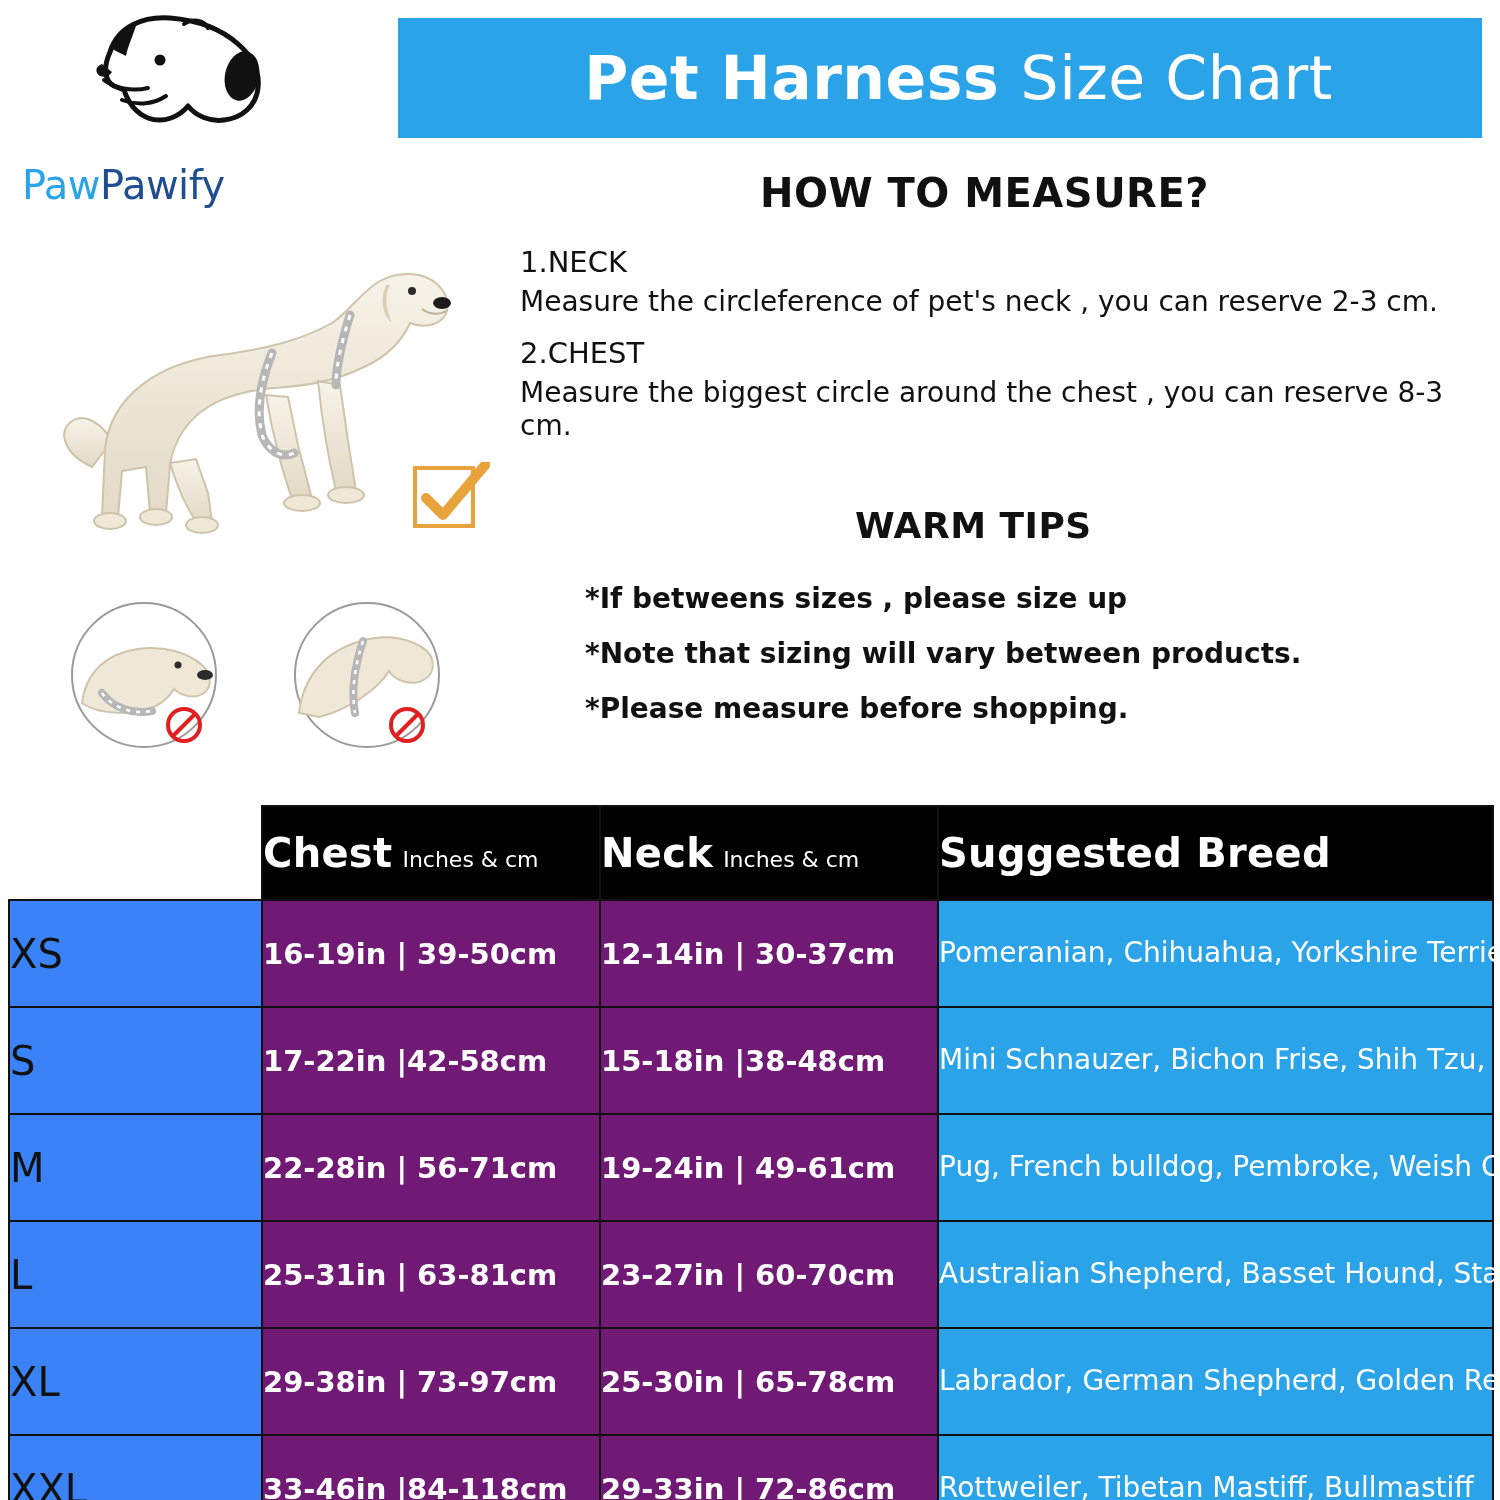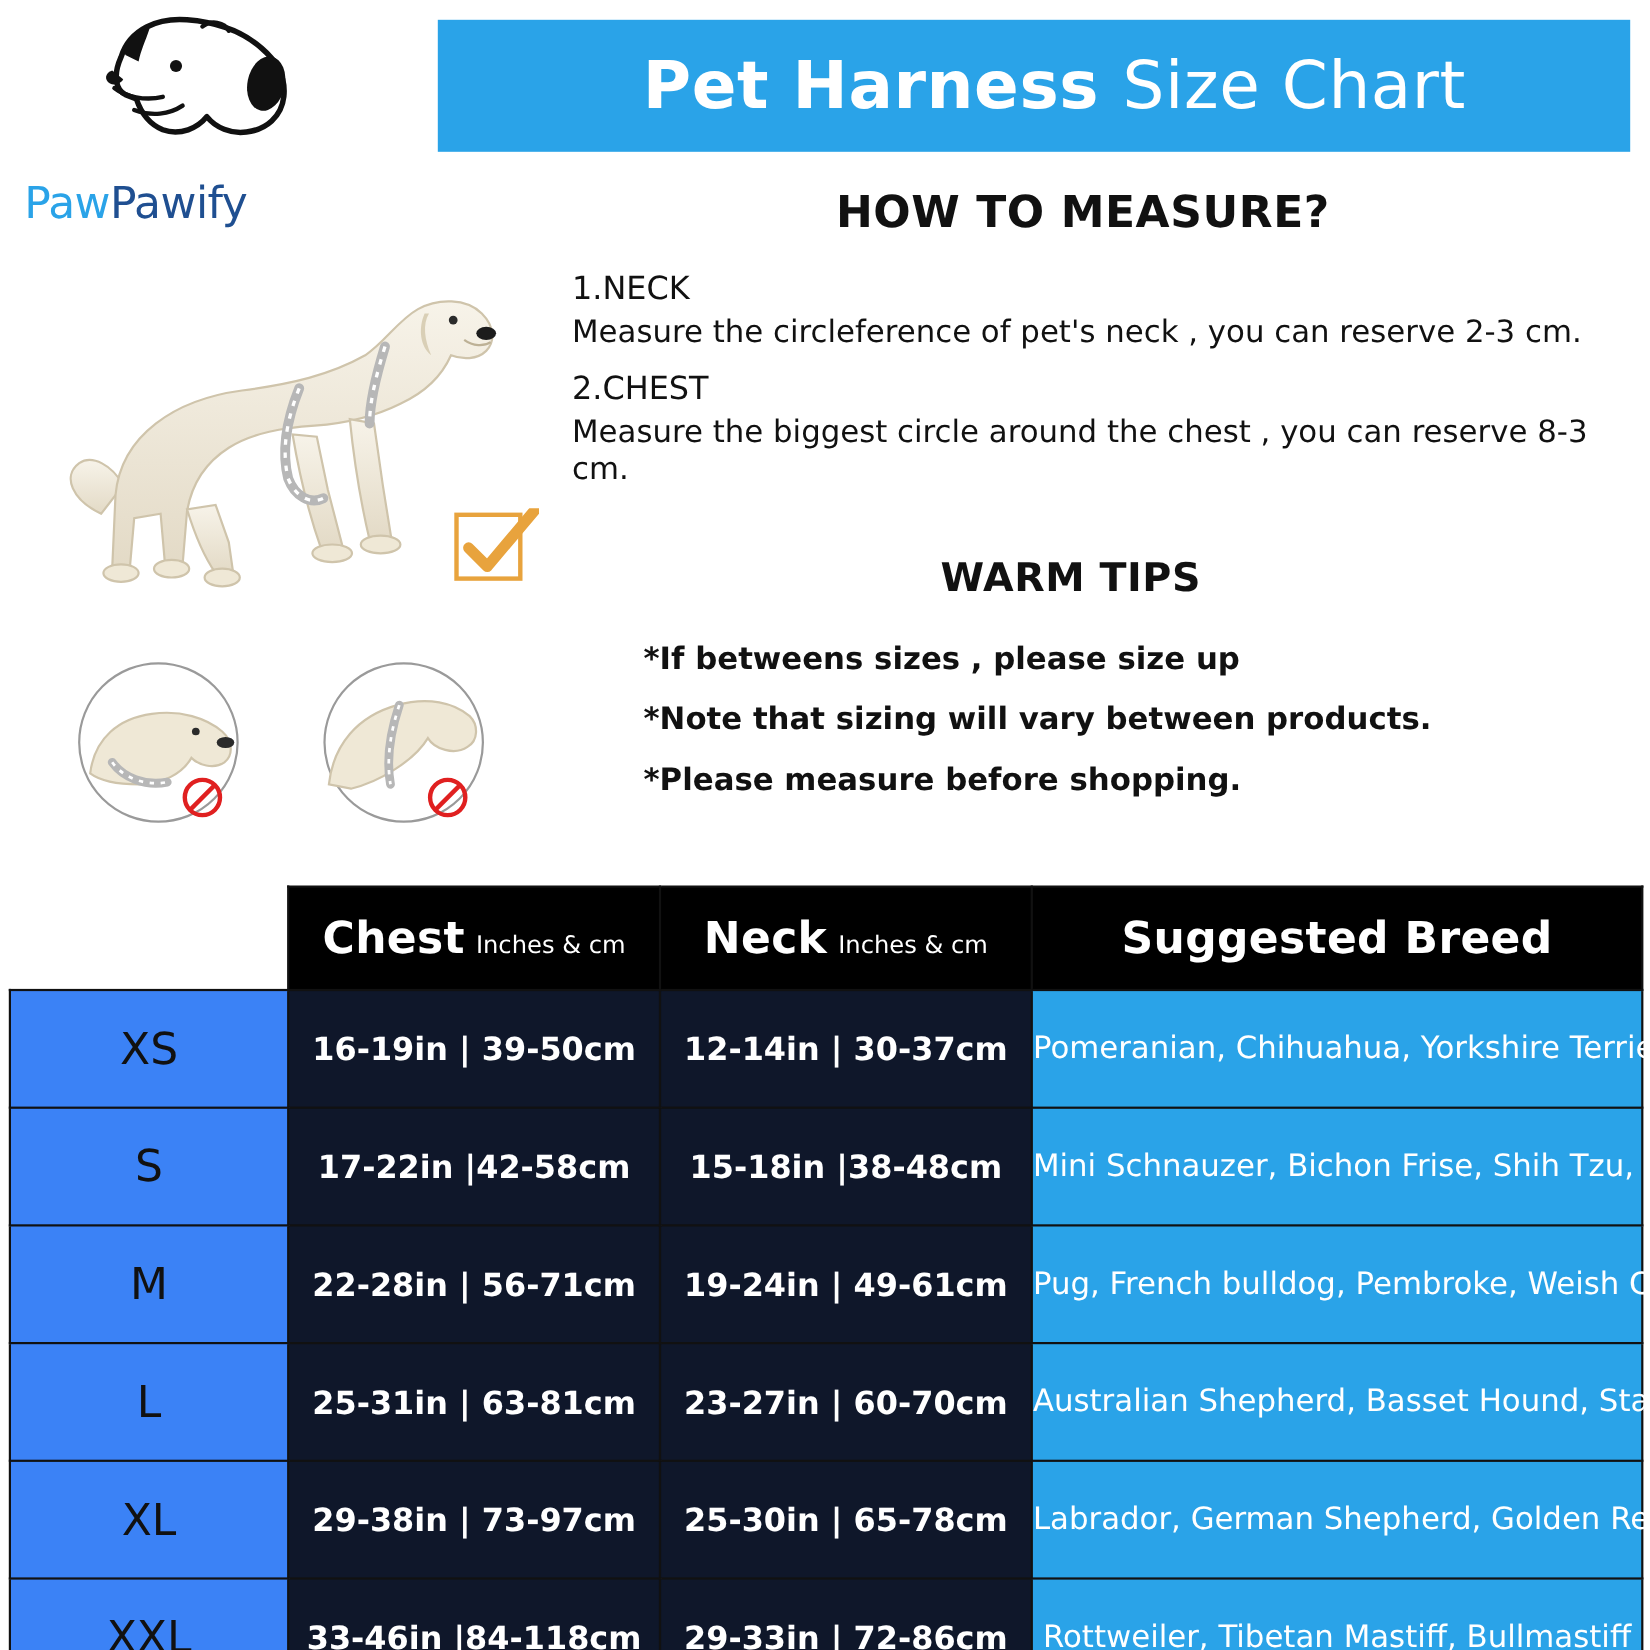--- a/index.html
+++ b/index.html
@@ -160,21 +160,21 @@
     width: 1484px;
   }
   table.size-table {
     border-collapse: collapse;
     width: 1484px;
     table-layout: fixed;
   }
   table.size-table td, table.size-table th {
     border: 2px solid #111;
     padding: 0;
-    text-align: center;
+    text-align: left;
     vertical-align: middle;
   }
   col.c-size { width: 253px; }
   col.c-chest { width: 338px; }
   col.c-neck  { width: 338px; }
   col.c-breed { width: 555px; }
 
   .head-empty {
     background: #ffffff;
     border: none !important;
@@ -199,21 +199,21 @@
   }
 
   .size-cell {
     background: #3b82f6;
     color: #111111;
     font-size: 40px;
     font-weight: normal;
     height: 105px;
   }
   .val-cell {
-    background: #0f172a;
+    background: #701a75;
     color: #ffffff;
     font-size: 29px;
     font-weight: bold;
     height: 105px;
     white-space: nowrap;
   }
   .breed-cell {
     background: #2aa3e8;
     color: #ffffff;
     font-size: 28px;

